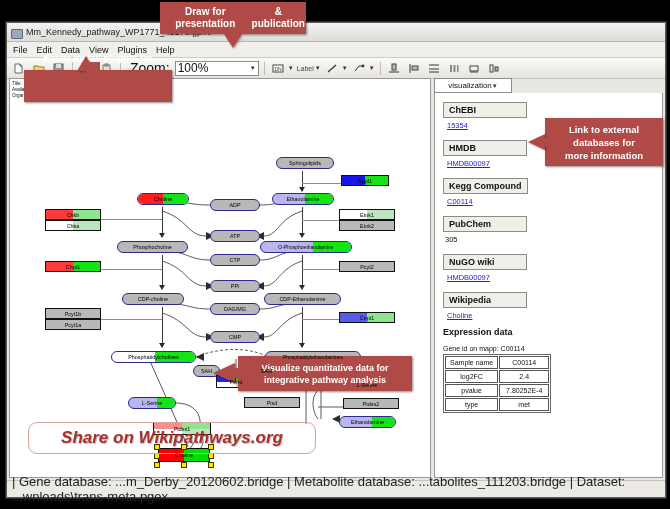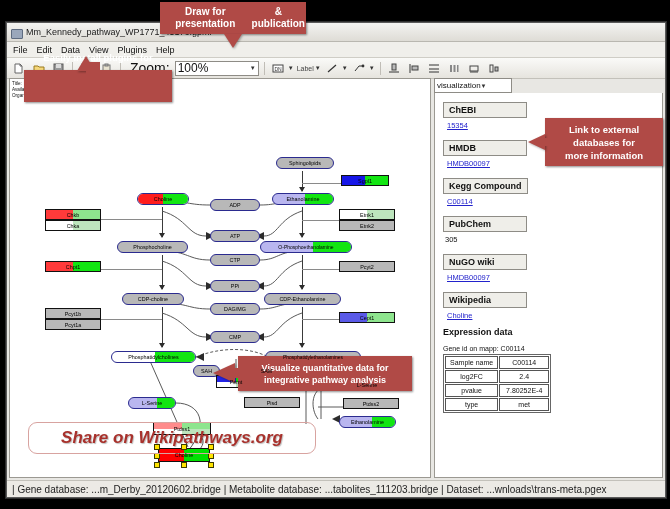--- a/index.html
+++ b/index.html
@@ -34,21 +34,21 @@
   .tb-lab{font-size:7px;color:#444;}
 
   
   .body-area{position:absolute;left:0;top:53px;right:0;bottom:17px;display:flex;}
   .canvas-pane{position:relative;width:420px;background:#fff;border:1px solid #9b9992;
                margin:2px 0 2px 2px;overflow:hidden;}
   .side-pane{position:relative;flex:1;margin:2px 2px 2px 3px;display:flex;flex-direction:column;}
 
   .vis-row{height:15px;display:flex;align-items:center;}
   .vis-sel{width:72px;height:13px;background:#fff;border:1px solid #8e8c86;
-           display:flex;align-items:center;justify-content:flex-start;padding:0 2px;}
+           display:flex;align-items:center;justify-content:center;padding:0 2px;}
   .vis-sel .v{font-size:8px;color:#111;}
 
   .tabstrip{display:flex;align-items:flex-end;height:14px;margin-top:3px;padding-left:4px;
             border-bottom:1px solid #9b9992;}
   .tab{font-size:8px;padding:1px 4px;border:1px solid #a9a7a0;border-bottom:none;
        background:#e2e0da;color:#111;margin-right:1px;line-height:10px;}
   .tab.active{background:#fff;position:relative;top:1px;padding-top:2px;font-weight:bold;}
 
   .backpage{flex:1;background:#fff;border:1px solid #9b9992;border-top:none;
             overflow:hidden;padding:6px 0 0 8px;position:relative;}
@@ -57,21 +57,21 @@
   .bp-link{font-size:7.5px;color:#2222cc;text-decoration:underline;display:block;margin:0 0 7px 4px;}
   .bp-plain{font-size:7.5px;color:#111;display:block;margin:0 0 7px 2px;}
   .bp-exp{font-size:9px;font-weight:bold;color:#111;margin:2px 0 8px 0;}
   .bp-geneid{font-size:7px;color:#111;margin-bottom:2px;}
   table.exp{border-collapse:separate;border-spacing:1px;border:1px solid #666;background:#fff;}
   table.exp td{border:1px solid #555;font-size:7px;color:#111;text-align:center;
                padding:2px 4px;min-width:40px;}
 
   .statusbar{position:absolute;left:0;right:0;bottom:0;height:16px;background:#eceae5;
              border-top:1px solid #c3c1ba;display:flex;align-items:center;padding-left:5px;}
-  .statusbar span{font-size:10px;color:#222;}
+  .statusbar span{font-size:13px;color:#222;}
 
   
   .node{position:absolute;box-sizing:border-box;display:flex;align-items:center;
         justify-content:center;font-size:5.4px;color:#000;white-space:nowrap;overflow:hidden;}
   .metab{border:1px solid #2b2b8f;border-radius:7px;background:#b8b8b8;height:12px;}
   .metab.lav{background:#b9b6ef;}
   .gene{border:1px solid #111;background:#b8b8b8;height:11px;}
   .half{position:absolute;top:0;bottom:0;}
   .lbl{position:relative;z-index:3;}
   .arrow-line{position:absolute;background:#3a3a3a;}

